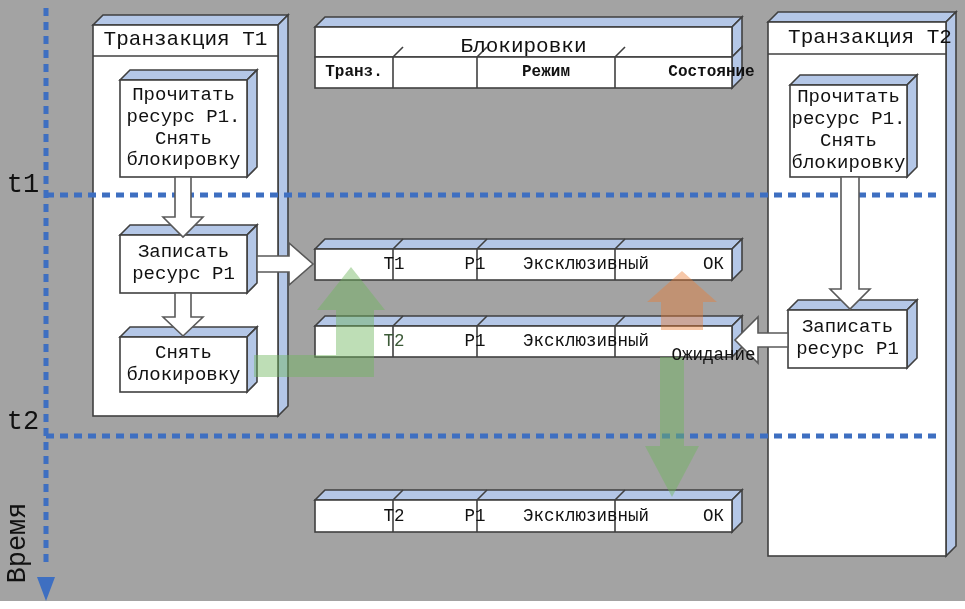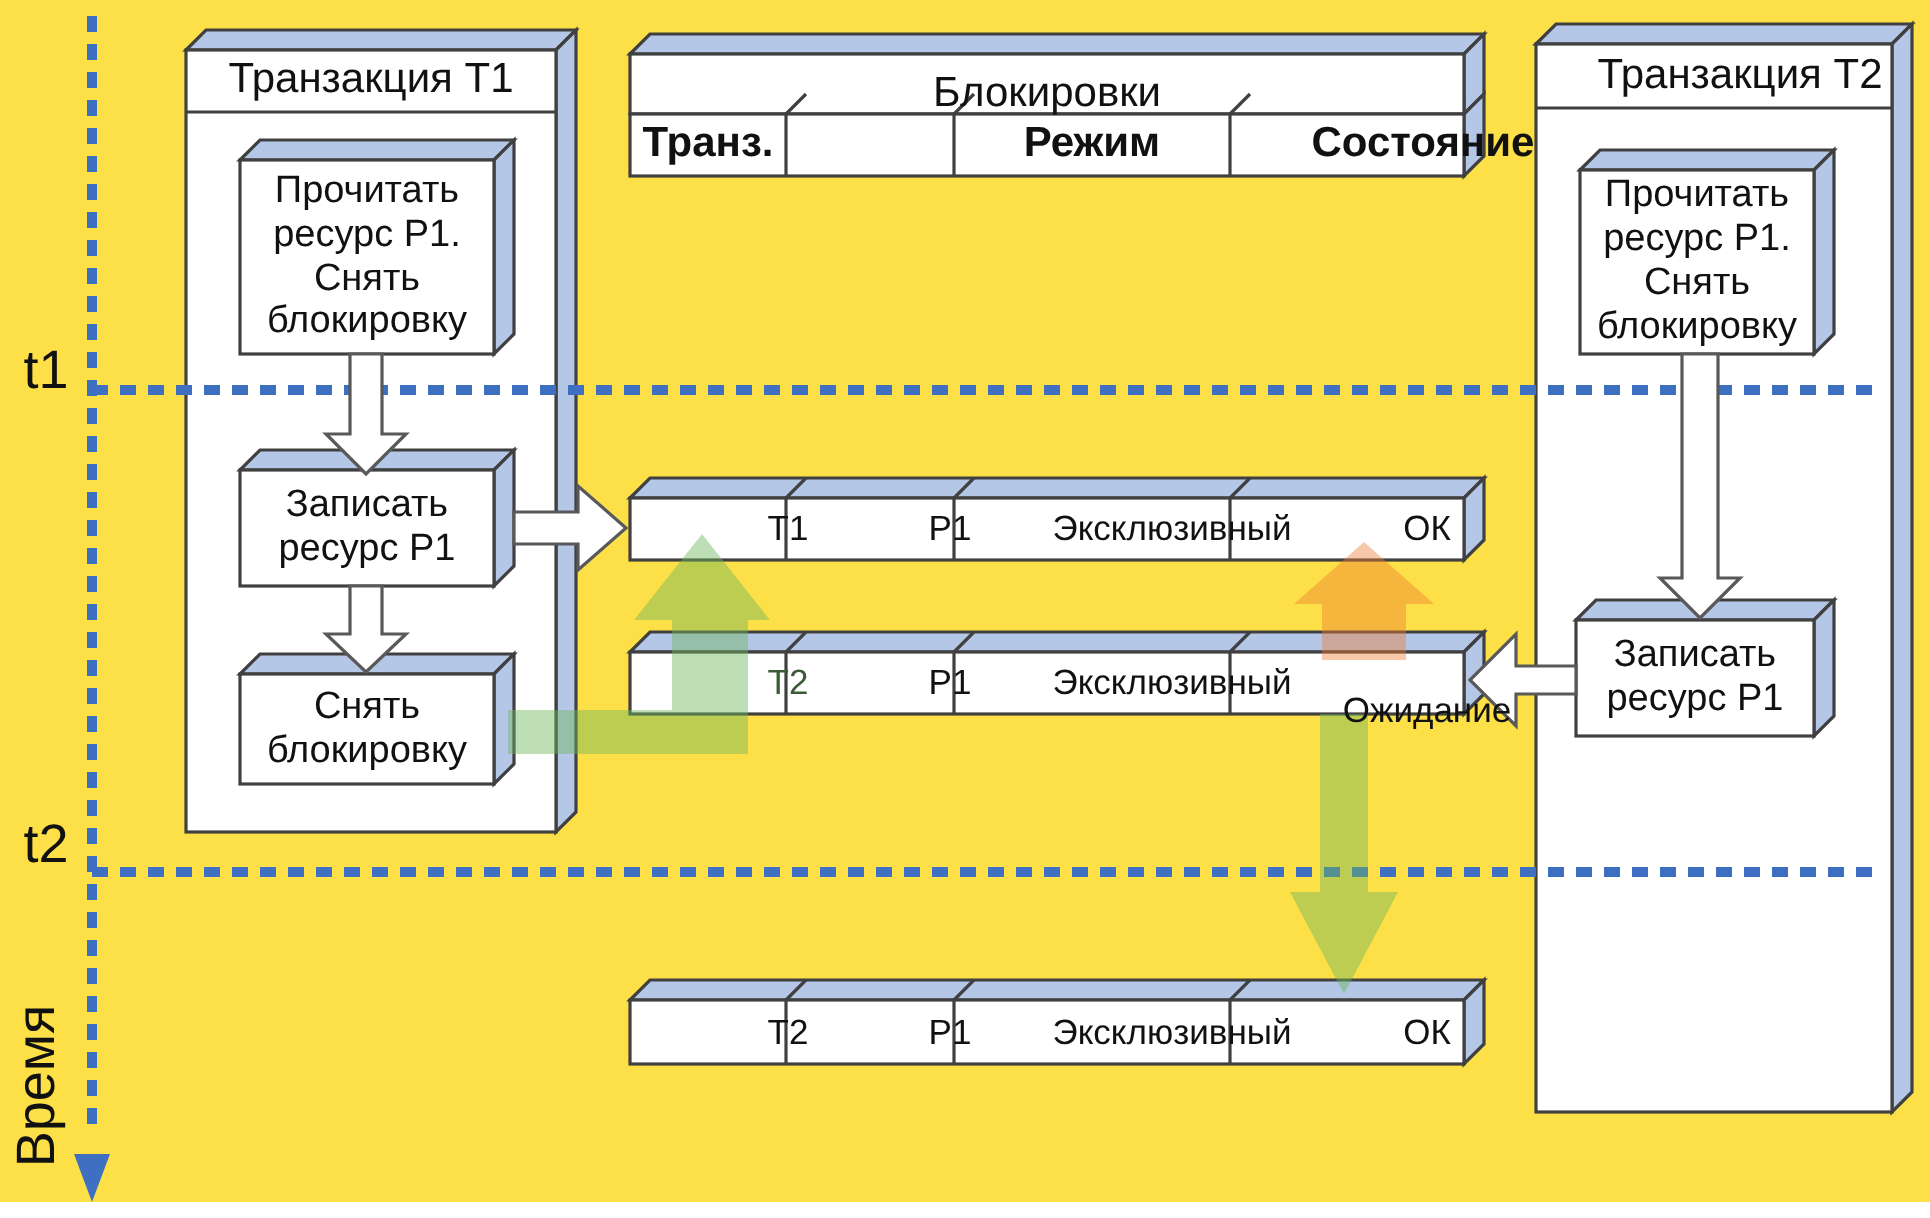--- a/index.html
+++ b/index.html
@@ -1,22 +1,22 @@
 <!DOCTYPE html>
 <html><head>
 <meta charset="utf-8">
 <style>
   html,body{margin:0;padding:0;background:#fff;}
-  .stage{position:relative;width:965px;height:601px;background:#fde047;overflow:hidden;
-         font-family:Liberation Sans, sans-serif;}
+  .stage{position:relative;width:965px;height:601px;background:#a3a3a3;overflow:hidden;
+         font-family:Liberation Mono, monospace;}
   .stage svg{position:absolute;left:0;top:0;z-index:1;}
   .lbl{position:absolute;z-index:2;display:flex;align-items:center;justify-content:center;
        text-align:center;color:#111;line-height:1.15;}
   .title{font-size:21px;}
-  .colhead{font-size:21px;font-weight:bold;}
+  .colhead{font-size:16px;font-weight:bold;}
   .step{font-size:19px;white-space:pre-line;}
   .cell{font-size:17.5px;padding-left:40px;}
   .axis-lbl{font-size:27px;}
   .under-green{color:#3c5a38;}
   
   .face{fill:#ffffff;stroke:#404040;stroke-width:1.6;}
   .blue{fill:#b4c7e7;stroke:#404040;stroke-width:1.6;}
   .edge{stroke:#404040;stroke-width:1.6;}
   .holo{fill:#ffffff;stroke:#595959;stroke-width:1.6;stroke-linejoin:miter;}
   .dash{stroke:#3e6fc1;stroke-width:5;fill:none;stroke-dasharray:8 6;}

